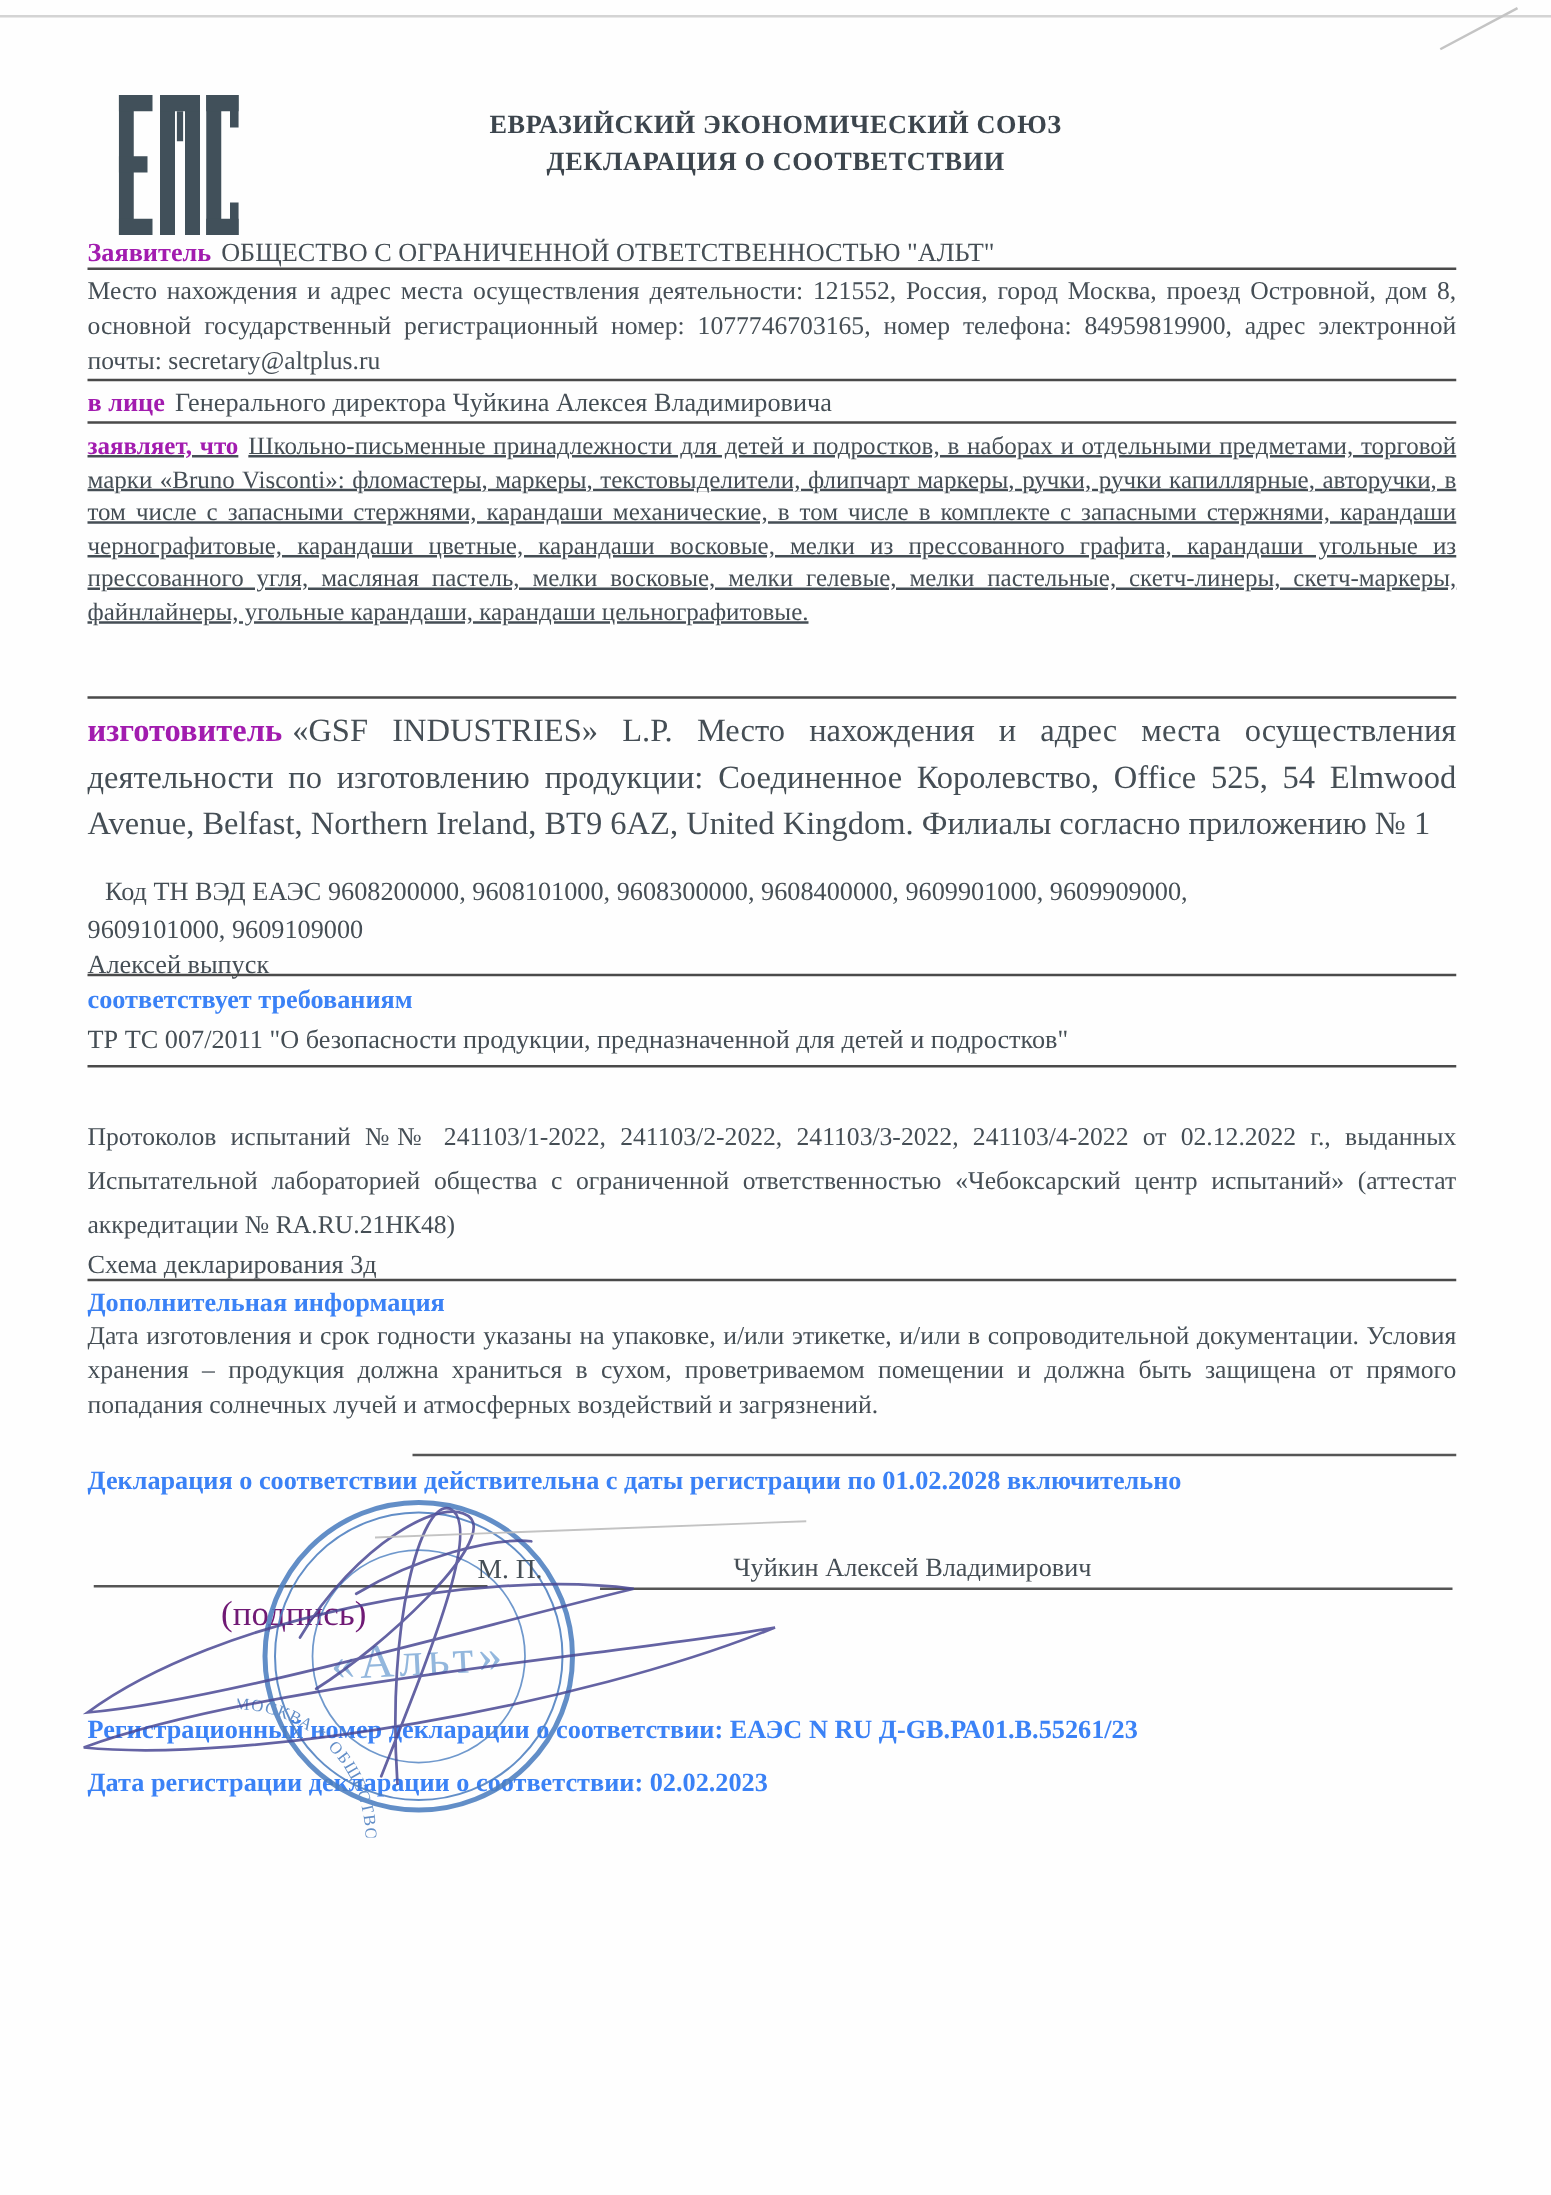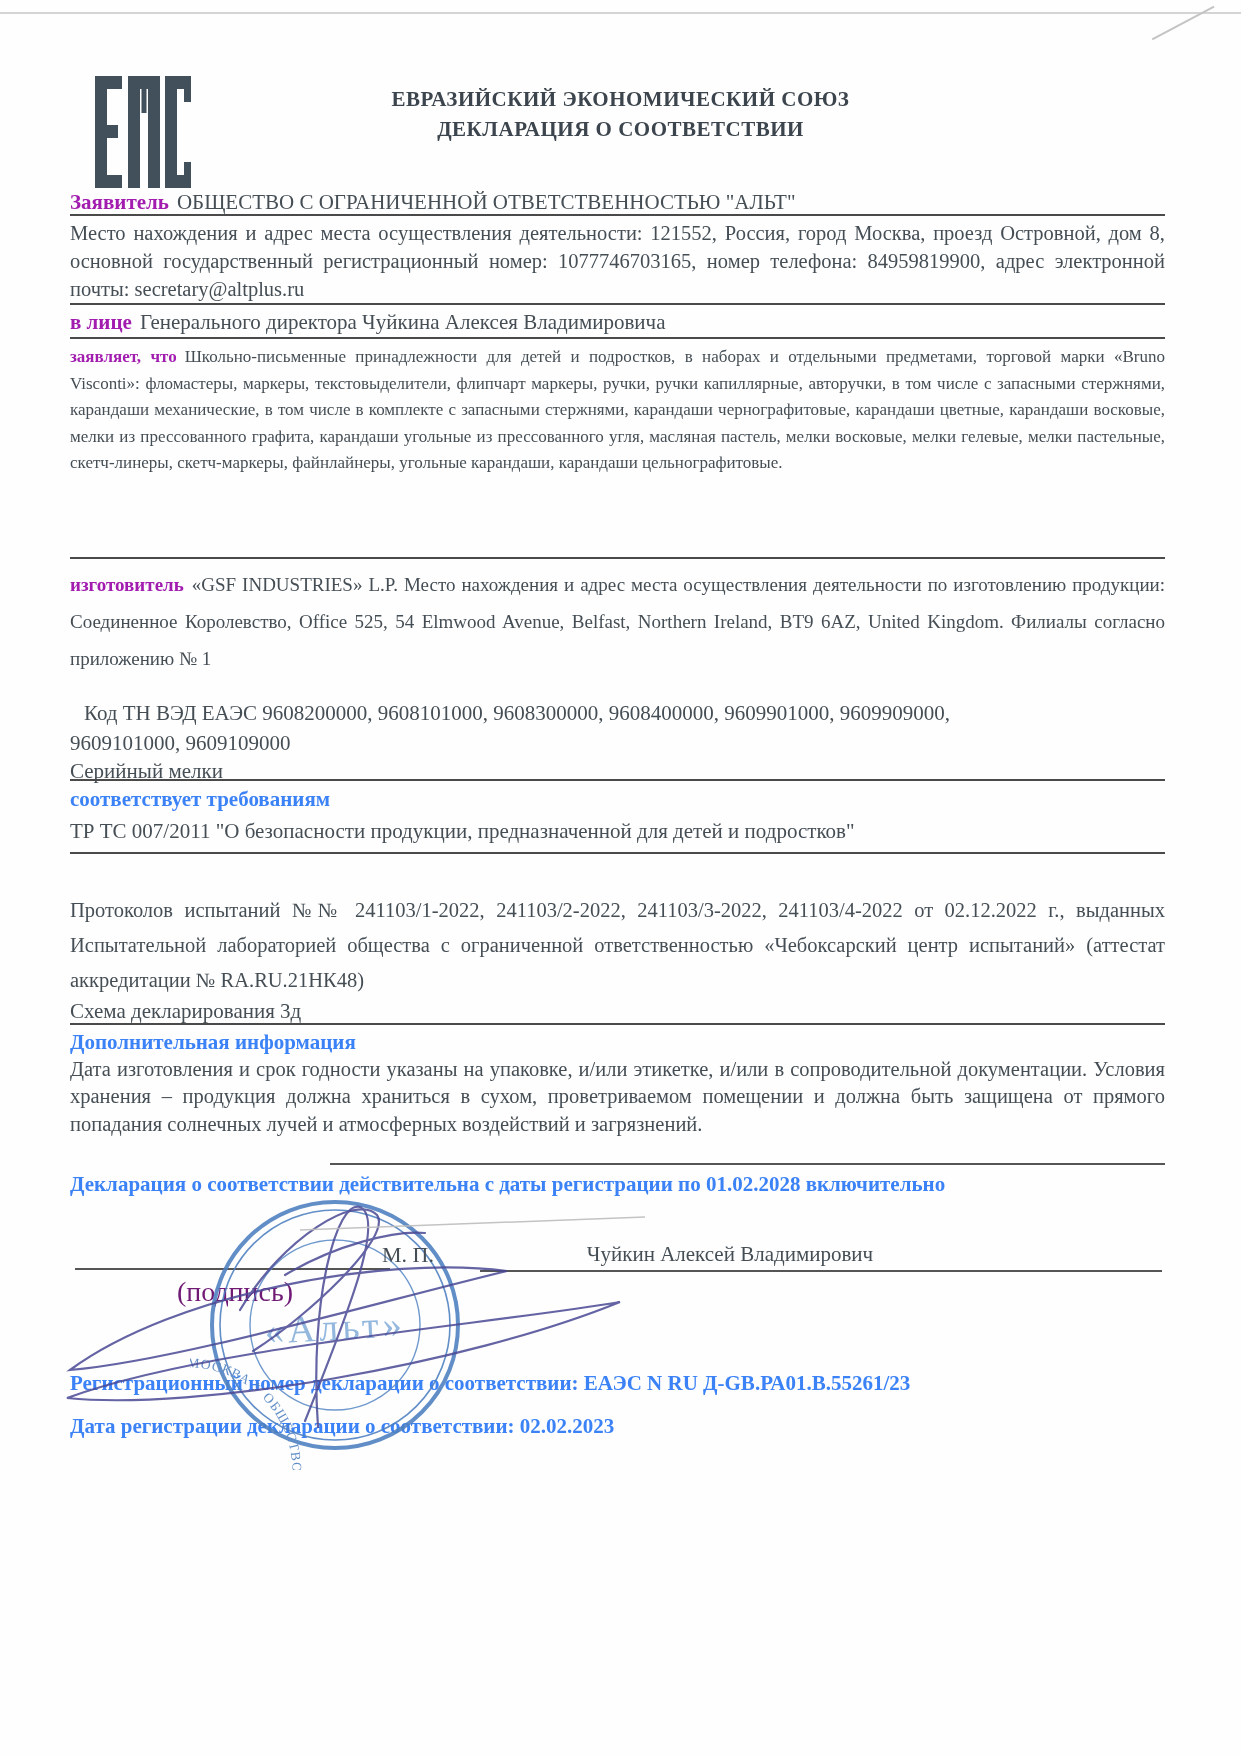--- a/index.html
+++ b/index.html
@@ -67,32 +67,32 @@
   <div class="rule" style="left:70px;top:214px;width:1095px;"></div>
 
   <div class="abs just" style="left:70px;top:219px;width:1095px;font-size:20.5px;line-height:28px;">Место нахождения и адрес места осуществления деятельности: 121552, Россия, город Москва, проезд Островной, дом 8, основной государственный регистрационный номер: 1077746703165, номер телефона: 84959819900, адрес электронной почты: secretary@altplus.ru</div>
   <div class="rule" style="left:70px;top:303px;width:1095px;"></div>
 
   <div class="abs txt" style="left:70px;top:309px;width:1095px;">
     <span class="lead">в лице</span><span>Генерального директора Чуйкина Алексея Владимировича</span>
   </div>
   <div class="rule" style="left:70px;top:337px;width:1095px;"></div>
 
-  <div class="abs just" style="left:70px;top:344px;width:1095px;font-size:17px;line-height:26.6px;">
+  <div class="abs just" style="left:70px;top:344px;width:1095px;font-size:20px;line-height:26.6px;text-decoration:underline;">
     <span class="lead">заявляет, что</span><span>Школьно-письменные принадлежности для детей и подростков, в наборах и отдельными предметами, торговой марки «Bruno Visconti»: фломастеры, маркеры, текстовыделители, флипчарт маркеры, ручки, ручки капиллярные, авторучки, в том числе с запасными стержнями, карандаши механические, в том числе в комплекте с запасными стержнями, карандаши чернографитовые, карандаши цветные, карандаши восковые, мелки из прессованного графита, карандаши угольные из прессованного угля, масляная пастель, мелки восковые, мелки гелевые, мелки пастельные, скетч-линеры, скетч-маркеры, файнлайнеры, угольные карандаши, карандаши цельнографитовые.</span>
   </div>
   <div class="rule" style="left:70px;top:557px;width:1095px;"></div>
 
-  <div class="abs just" style="left:70px;top:566px;width:1095px;font-size:19px;line-height:37px;">
+  <div class="abs just" style="left:70px;top:566px;width:1095px;font-size:26px;line-height:37px;">
     <span class="lead">изготовитель</span><span>«GSF INDUSTRIES» L.P. Место нахождения и адрес места осуществления деятельности по изготовлению продукции: Соединенное Королевство, Office 525, 54 Elmwood Avenue, Belfast, Northern Ireland, BT9 6AZ, United Kingdom. Филиалы согласно приложению № 1</span>
   </div>
 
   <div class="abs txt" style="left:84px;top:700px;width:1095px;">Код ТН ВЭД ЕАЭС 9608200000, 9608101000, 9608300000, 9608400000, 9609901000, 9609909000,</div>
   <div class="abs txt" style="left:70px;top:730px;width:1095px;">9609101000, 9609109000</div>
-  <div class="abs txt" style="left:70px;top:758px;width:1095px;">Серийный мелки</div>
+  <div class="abs txt" style="left:70px;top:758px;width:1095px;">Алексей выпуск</div>
   <div class="rule" style="left:70px;top:779px;width:1095px;"></div>
 
   <div class="abs txt b" style="left:70px;top:786px;width:1095px;">соответствует требованиям</div>
   <div class="abs txt" style="left:70px;top:818px;width:1095px;">ТР ТС 007/2011 "О безопасности продукции, предназначенной для детей и подростков"</div>
   <div class="rule" style="left:70px;top:852px;width:1095px;"></div>
 
   <div class="abs just" style="left:70px;top:893px;width:1095px;font-size:20.5px;line-height:35px;">Протоколов испытаний №№ 241103/1-2022, 241103/2-2022, 241103/3-2022, 241103/4-2022 от 02.12.2022 г., выданных Испытательной лабораторией общества с ограниченной ответственностью «Чебоксарский центр испытаний» (аттестат аккредитации № RA.RU.21НК48)</div>
   <div class="abs txt" style="left:70px;top:998px;width:1095px;">Схема декларирования 3д</div>
   <div class="rule" style="left:70px;top:1023px;width:1095px;"></div>
 

